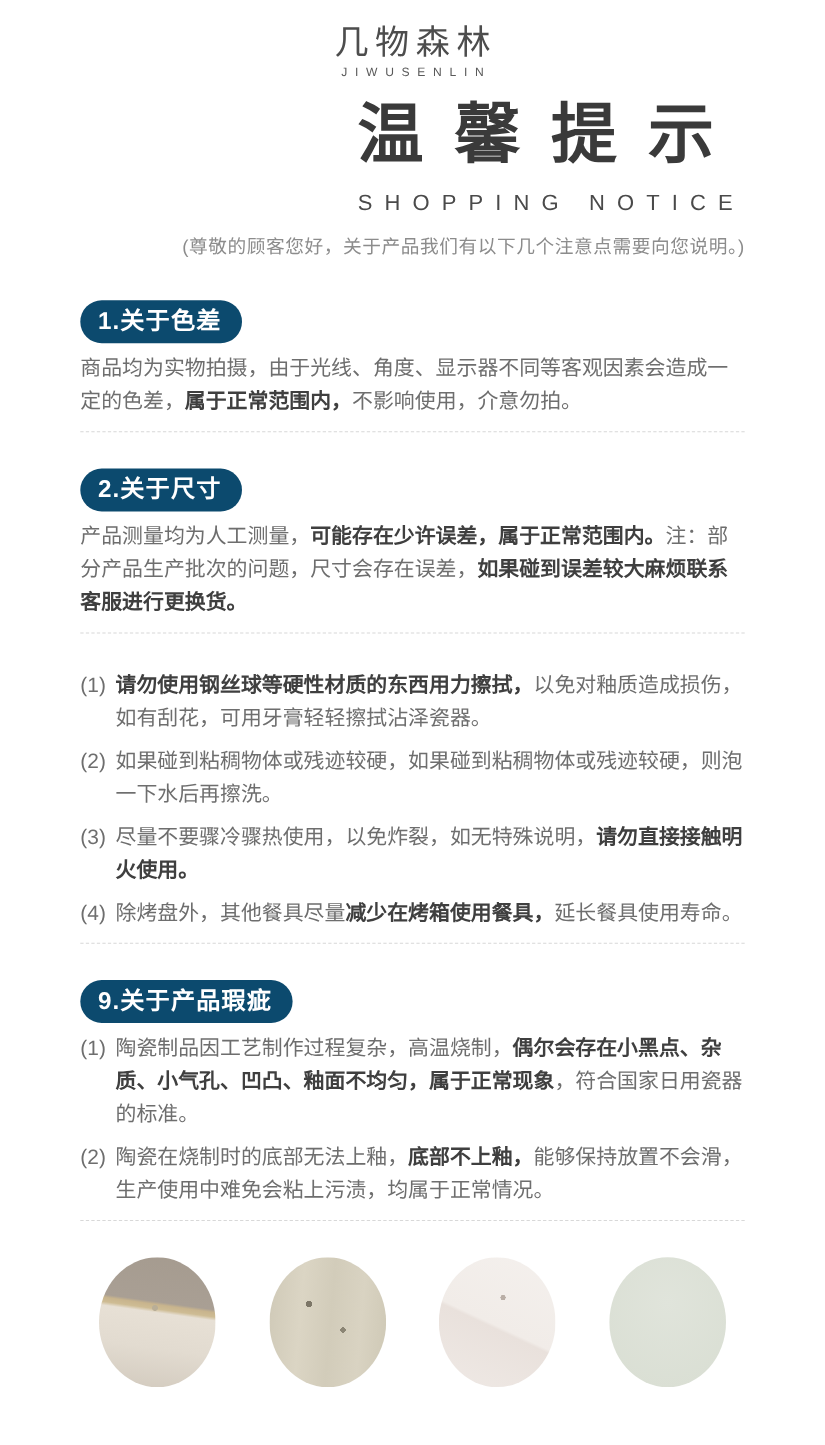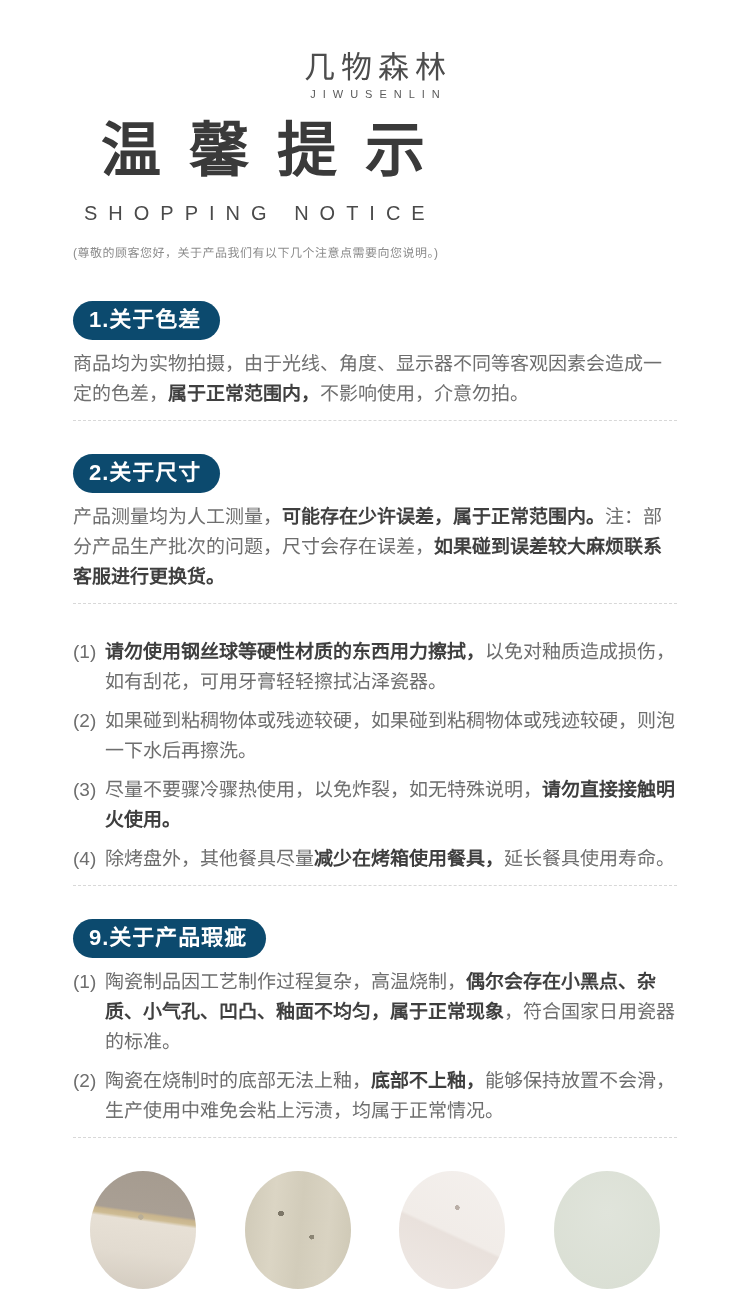--- a/index.html
+++ b/index.html
@@ -1,41 +1,41 @@
 <!DOCTYPE html>
 <html lang="zh-CN"><head>
 <meta charset="utf-8">
 <style>
   html,body{margin:0;padding:0;background:#fff;}
   .page{
     width:750px;height:1314px;margin:0 auto;background:#ffffff;
-    box-sizing:border-box;padding:48px 73px 0;overflow:hidden;
+    box-sizing:border-box;padding:20px 73px 0;overflow:hidden;
     font-family:"Liberation Sans","DejaVu Sans",sans-serif;
     -webkit-font-smoothing:antialiased;
   }
   
   .brand{text-align:center;}
   .brand-name{
     font-family:"DejaVu Serif","Liberation Serif",serif;
     font-size:31px;letter-spacing:6px;padding-left:6px;color:#4d4d4d;line-height:38px;
   }
   .brand-roman{
     font-size:11px;letter-spacing:7px;padding-left:7px;color:#5a5a5a;line-height:15px;margin-top:1px;
   }
-  .title-block{text-align:left;}
+  .title-block{text-align:right;}
   .title{
     margin:16px 0 0;font-size:60px;font-weight:800;color:#3a3a3a;
     letter-spacing:28px;padding-left:28px;line-height:66px;
   }
   .subtitle{
     margin-top:16px;font-size:20px;font-weight:500;color:#4a4a4a;
     letter-spacing:11px;padding-left:11px;line-height:26px;
   }
   .note{
-    margin:15px 0 0;font-size:12px;color:#8c8c8c;letter-spacing:.5px;line-height:24px;
+    margin:15px 0 0;font-size:17px;color:#8c8c8c;letter-spacing:.5px;line-height:24px;
   }
   
   #sections{margin-top:36px;}
   .badge{
     display:inline-block;background:#0c4a6e;color:#ffffff;
     font-size:22px;font-weight:700;line-height:1;
     padding:8px 19px 9px 16px;border-radius:20px;letter-spacing:1px;
   }
   .item{display:flex;margin-top:9px;font-size:19px;line-height:30px;color:#6e6e6e;}
   .item b{color:#3f3f3f;font-weight:700;}

